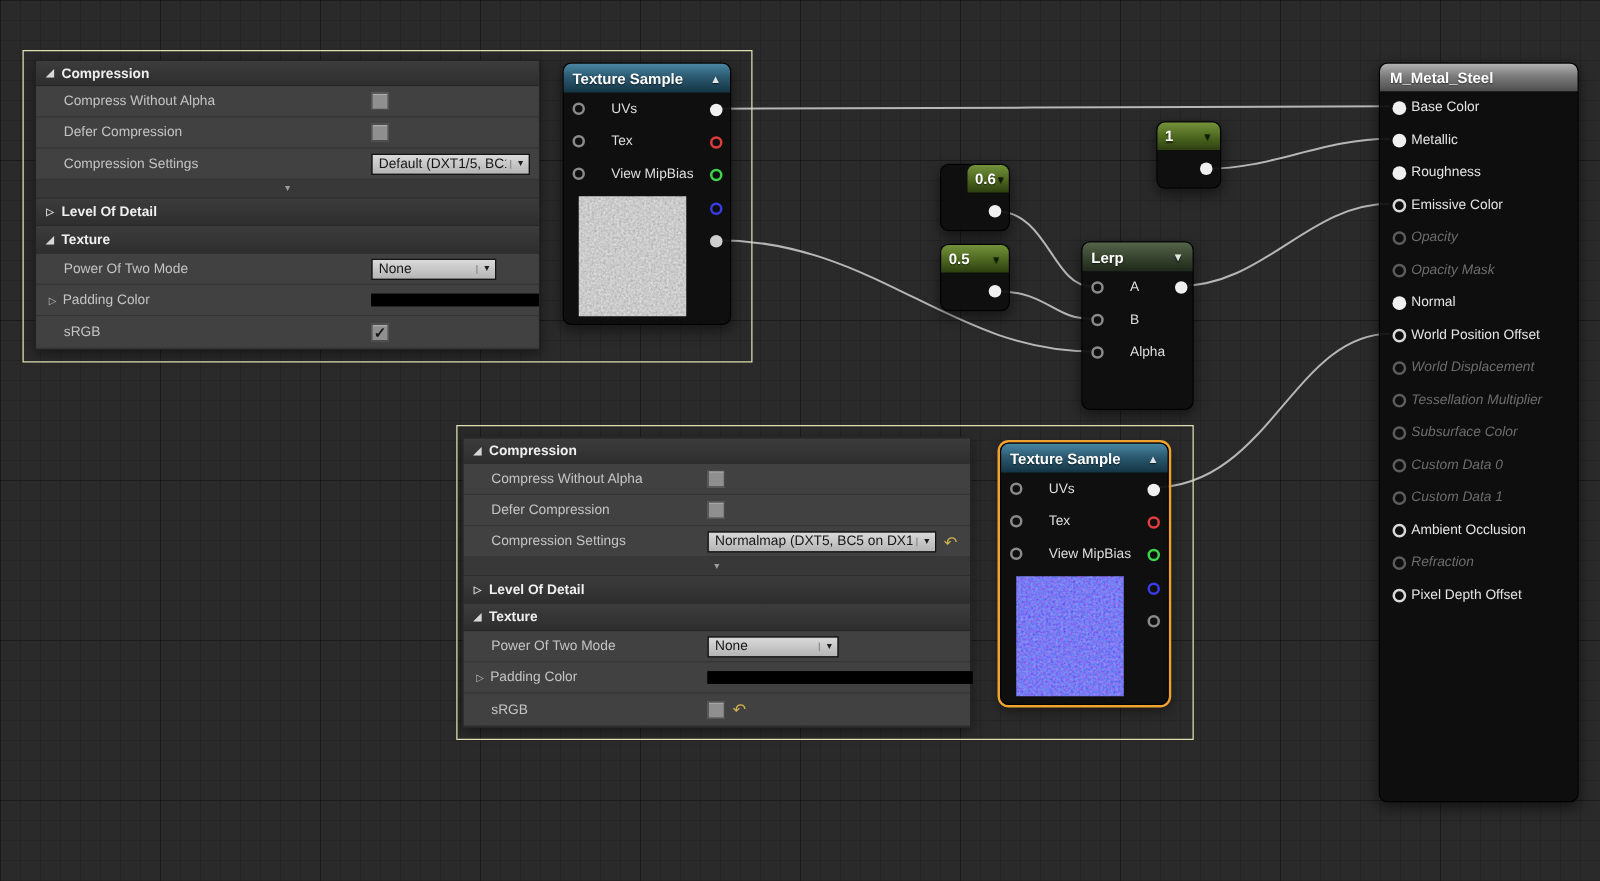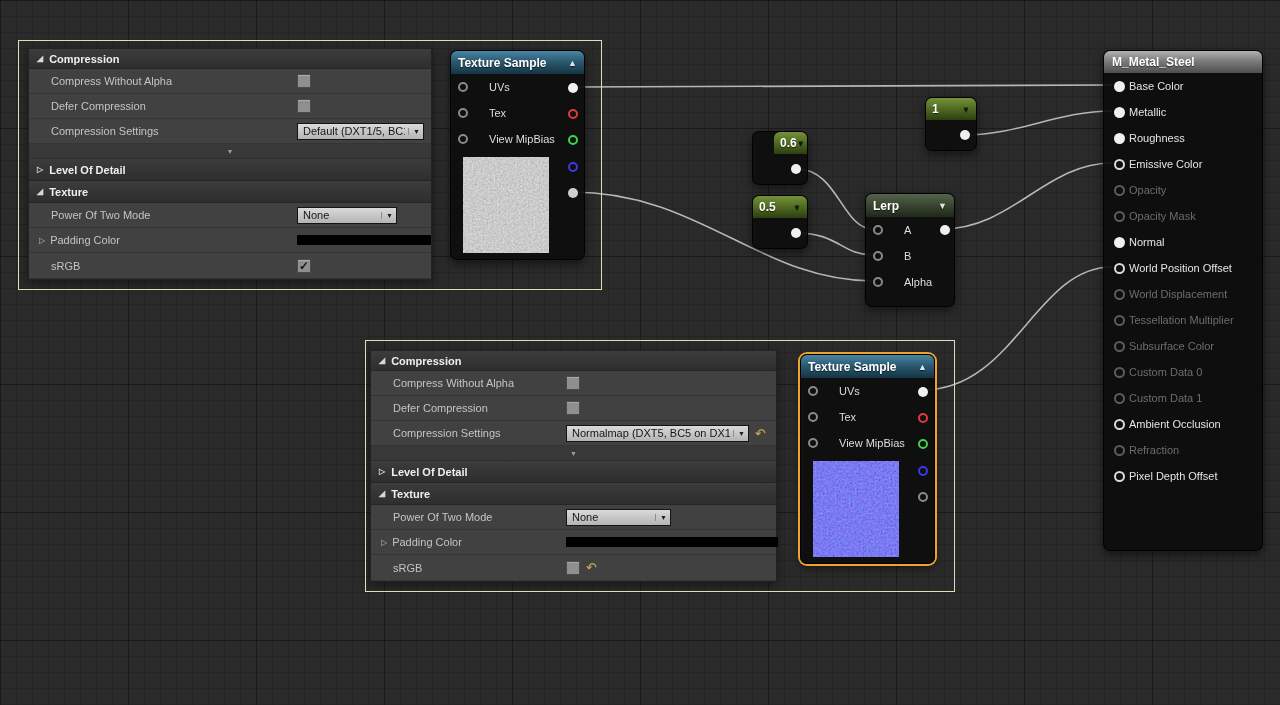--- a/index.html
+++ b/index.html
@@ -110,40 +110,40 @@
   .const-header {
     height:22px; background:linear-gradient(#73923a 0%, #4c661f 55%, #2c3f10 100%);
     display:flex; align-items:center; justify-content:space-between;
     padding:0 6px; border-radius:6px 6px 0 0;
     font-size:12px; font-weight:bold; color:#fff; text-shadow:0 1px 1px rgba(0,0,0,0.6);
   }
   .const-header .collapse { font-size:8px; color:rgba(10,20,0,0.8); }
   .const-body { position:relative; height:30px; }
   .const-body .pin { position:absolute; right:6px; top:10px; }
   
-  .lerp-node { width:90px; height:114px; }
+  .lerp-node { width:90px; height:135px; }
   #node-lerp { left:865px; top:193px; }
   .lerp-header { background:linear-gradient(#55644b 0%, #36422d 55%, #1f281a 100%); }
   .lerp-row { display:flex; align-items:center; gap:7px; height:26px; padding-left:7px; }
   .lerp-out { position:absolute; right:4px; top:31px; }
   
-  .mat-node { width:160px; height:501px; left:1103px; top:50px; background:rgba(12,12,12,0.92); }
+  .mat-node { width:160px; height:592px; left:1103px; top:50px; background:rgba(12,12,12,0.92); }
   .mat-header {
     height:22px; display:flex; align-items:center; padding:0 8px;
     background:linear-gradient(#b2b2b2 0%, #7c7c7c 45%, #4e4e4e 100%);
     border-radius:6px 6px 0 0; font-size:12px; font-weight:bold; color:#fff;
     text-shadow:0 1px 1px rgba(0,0,0,0.55);
   }
   .mat-row { display:flex; align-items:center; gap:4px; height:26px; padding-left:10px; }
   .mat-pin { width:11px; height:11px; border-radius:50%; flex:0 0 auto; }
   .mat-row.connected .mat-pin { background:#f0f0f0; }
   .mat-row.open .mat-pin { border:2.5px solid #d9d9d9; }
   .mat-row.disabled .mat-pin { border:2.5px solid #5c5c5c; }
   .mat-row .mat-label { color:#e4e4e4; }
-  .mat-row.disabled .mat-label { color:#6d6d6d; }
+  .mat-row.disabled .mat-label { color:#6d6d6d;font-style:italic; }
   .pin-label { color:#dedede;padding-left:14px; }
 </style>
 </head>
 <body>
 
 <div class="canvas">
 
   <svg id="wires" width="1280" height="705">
       <path d="M572,87 C740,87 950,85 1112,85" class="wire"></path>
       <path d="M572,192 C700,192 760,281 873,281" class="wire"></path>

